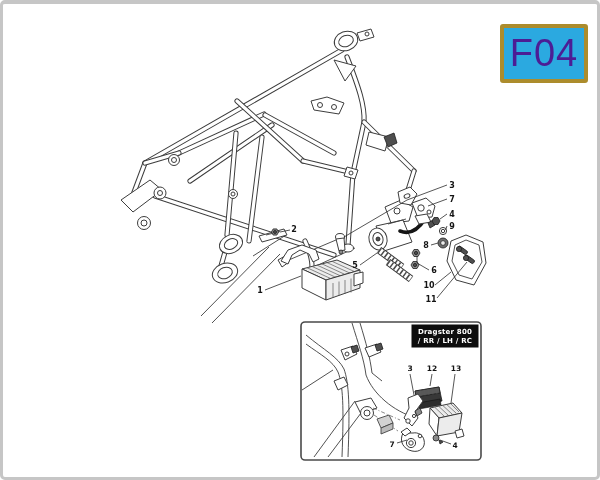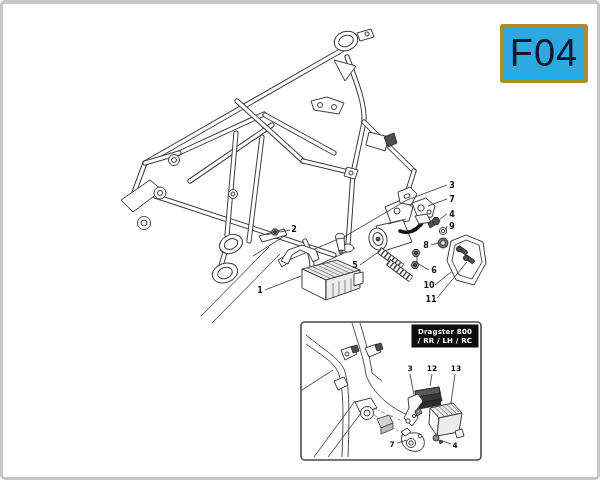--- a/index.html
+++ b/index.html
@@ -9,21 +9,21 @@
     border-radius:5px; overflow:hidden;
     font-family:"DejaVu Sans", sans-serif;
   }
   .diagram-svg { position:absolute; left:0; top:0; }
   .badge {
     position:absolute; left:497px; top:20px; width:88px; height:59px;
     background:#2ba9e0; border:4px solid #ac8c2c; border-radius:3px;
     box-sizing:border-box; display:flex; align-items:center; justify-content:center;
   }
   .badge span {
-    color:#0f172a; font:400 38px "Liberation Sans", sans-serif; letter-spacing:1px;
+    color:#4c1d95; font:400 38px "Liberation Sans", sans-serif; letter-spacing:1px;
   }
   
   .to { fill:none; stroke:#3d3d3d; stroke-width:5.2; stroke-linecap:round; stroke-linejoin:round; }
   .ti { fill:none; stroke:#ffffff; stroke-width:3.2; stroke-linecap:round; stroke-linejoin:round; }
   .ln { fill:none; stroke:#3d3d3d; stroke-width:0.9; stroke-linejoin:round; }
   .lt { fill:none; stroke:#5a5a5a; stroke-width:0.7; }
   .wf { fill:#ffffff; stroke:#3d3d3d; stroke-width:1; stroke-linejoin:round; }
   .gf { fill:#ececec; stroke:#3d3d3d; stroke-width:1; stroke-linejoin:round; }
   .df { fill:#4f4f4f; stroke:#1d1d1d; stroke-width:0.8; stroke-linejoin:round; }
   .mf { fill:#8a8a8a; stroke:#222222; stroke-width:0.8; }

